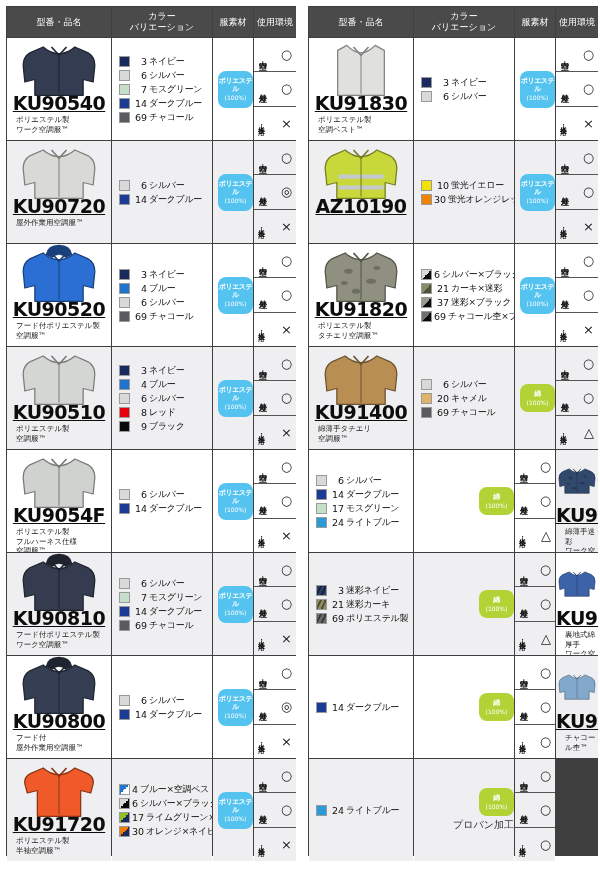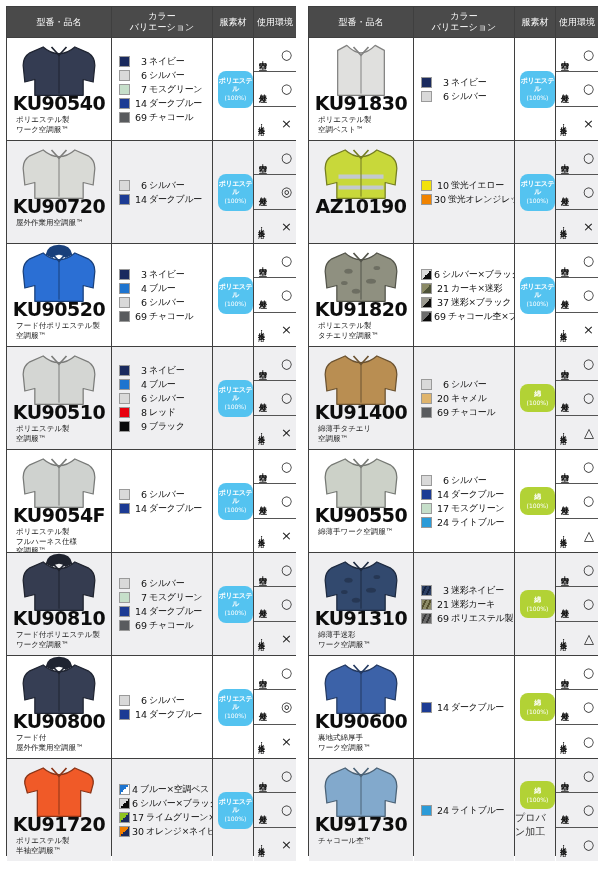--- a/index.html
+++ b/index.html
@@ -9,21 +9,21 @@
          grid-template-rows:30px repeat(8,102px);gap:1px;background:#3f3f3f;
          border:1px solid #3f3f3f;height:848px;}
   .hcell{background:#4a4a4a;color:#fff;font-size:9px;display:flex;align-items:center;
          justify-content:center;text-align:center;white-space:pre-line;line-height:1.2;}
   .cell{background:#fff;overflow:hidden;}
   .alt{background:#efeff1;}
   
   .name-cell{display:flex;flex-direction:column;align-items:stretch;padding:2px 0 0 0;}
   .pimg{height:54px;display:flex;align-items:center;justify-content:center;}
   .model{font-size:19px;font-weight:bold;color:#0d0d0d;text-align:center;line-height:1.05;
-         letter-spacing:-0.5px;}
+         letter-spacing:-0.5px;text-decoration:underline;}
   .pname{padding:1px 0 0 9px;}
   .pname div{font-size:7.5px;color:#222;line-height:1.3;}
   
   .color-cell{display:flex;flex-direction:column;justify-content:center;padding-left:7px;}
   .citem{display:flex;align-items:center;height:14px;}
   .sw{width:11px;height:11px;border:1px solid #9a9a9a;box-sizing:border-box;flex:0 0 11px;}
   .cnum{font-size:9.5px;color:#111;width:15px;text-align:right;margin-left:2px;}
   .cname{font-size:9px;color:#111;margin-left:2px;white-space:nowrap;letter-spacing:-0.3px;}
   
   .fabric-cell{display:flex;flex-direction:column;align-items:flex-end;justify-content:center;}
@@ -687,33 +687,20 @@
         </div>
         <div class="esub b">
           <span class="elabel">屋外</span>
           <span class="mark">○</span>
         </div>
         <div class="esub">
           <span class="elabel long">溶接・火</span>
           <span class="mark">△</span>
         </div>
       </div>
-      <div class="cell name-cell">
-        <div class="pimg">
-          <svg width="86" height="60" viewBox="0 0 100 72" xmlns="http://www.w3.org/2000/svg">
-            <path d="M31 12 L15 19 Q7 24 7 34 L9 54 L21 51 L21 70 L79 70 L79 51 L91 54 L93 34 Q93 24 85 19 L69 12 Q60 20 50 20 Q40 20 31 12 Z" fill="#ccd1c8" stroke="#767974" stroke-width="1.5" stroke-linejoin="round"></path>
-            <path d="M41 12 L50 22 L59 12" fill="none" stroke="#767974" stroke-width="2"></path>
-            <line x1="50" y1="22" x2="50" y2="68" stroke="#767974" stroke-width="1.2"></line>
-          </svg>
-        </div>
-        <div class="model">KU90550</div>
-        <div class="pname">
-          <div>綿薄手ワーク空調服™</div>
-        </div>
-      </div>
       <div class="cell color-cell">
         <div class="citem">
           <span class="sw" style="background: rgb(217, 217, 217);"></span>
           <span class="cnum">6</span>
           <span class="cname">シルバー</span>
         </div>
         <div class="citem">
           <span class="sw" style="background: rgb(28, 59, 148);"></span>
           <span class="cnum">14</span>
           <span class="cname">ダークブルー</span>

